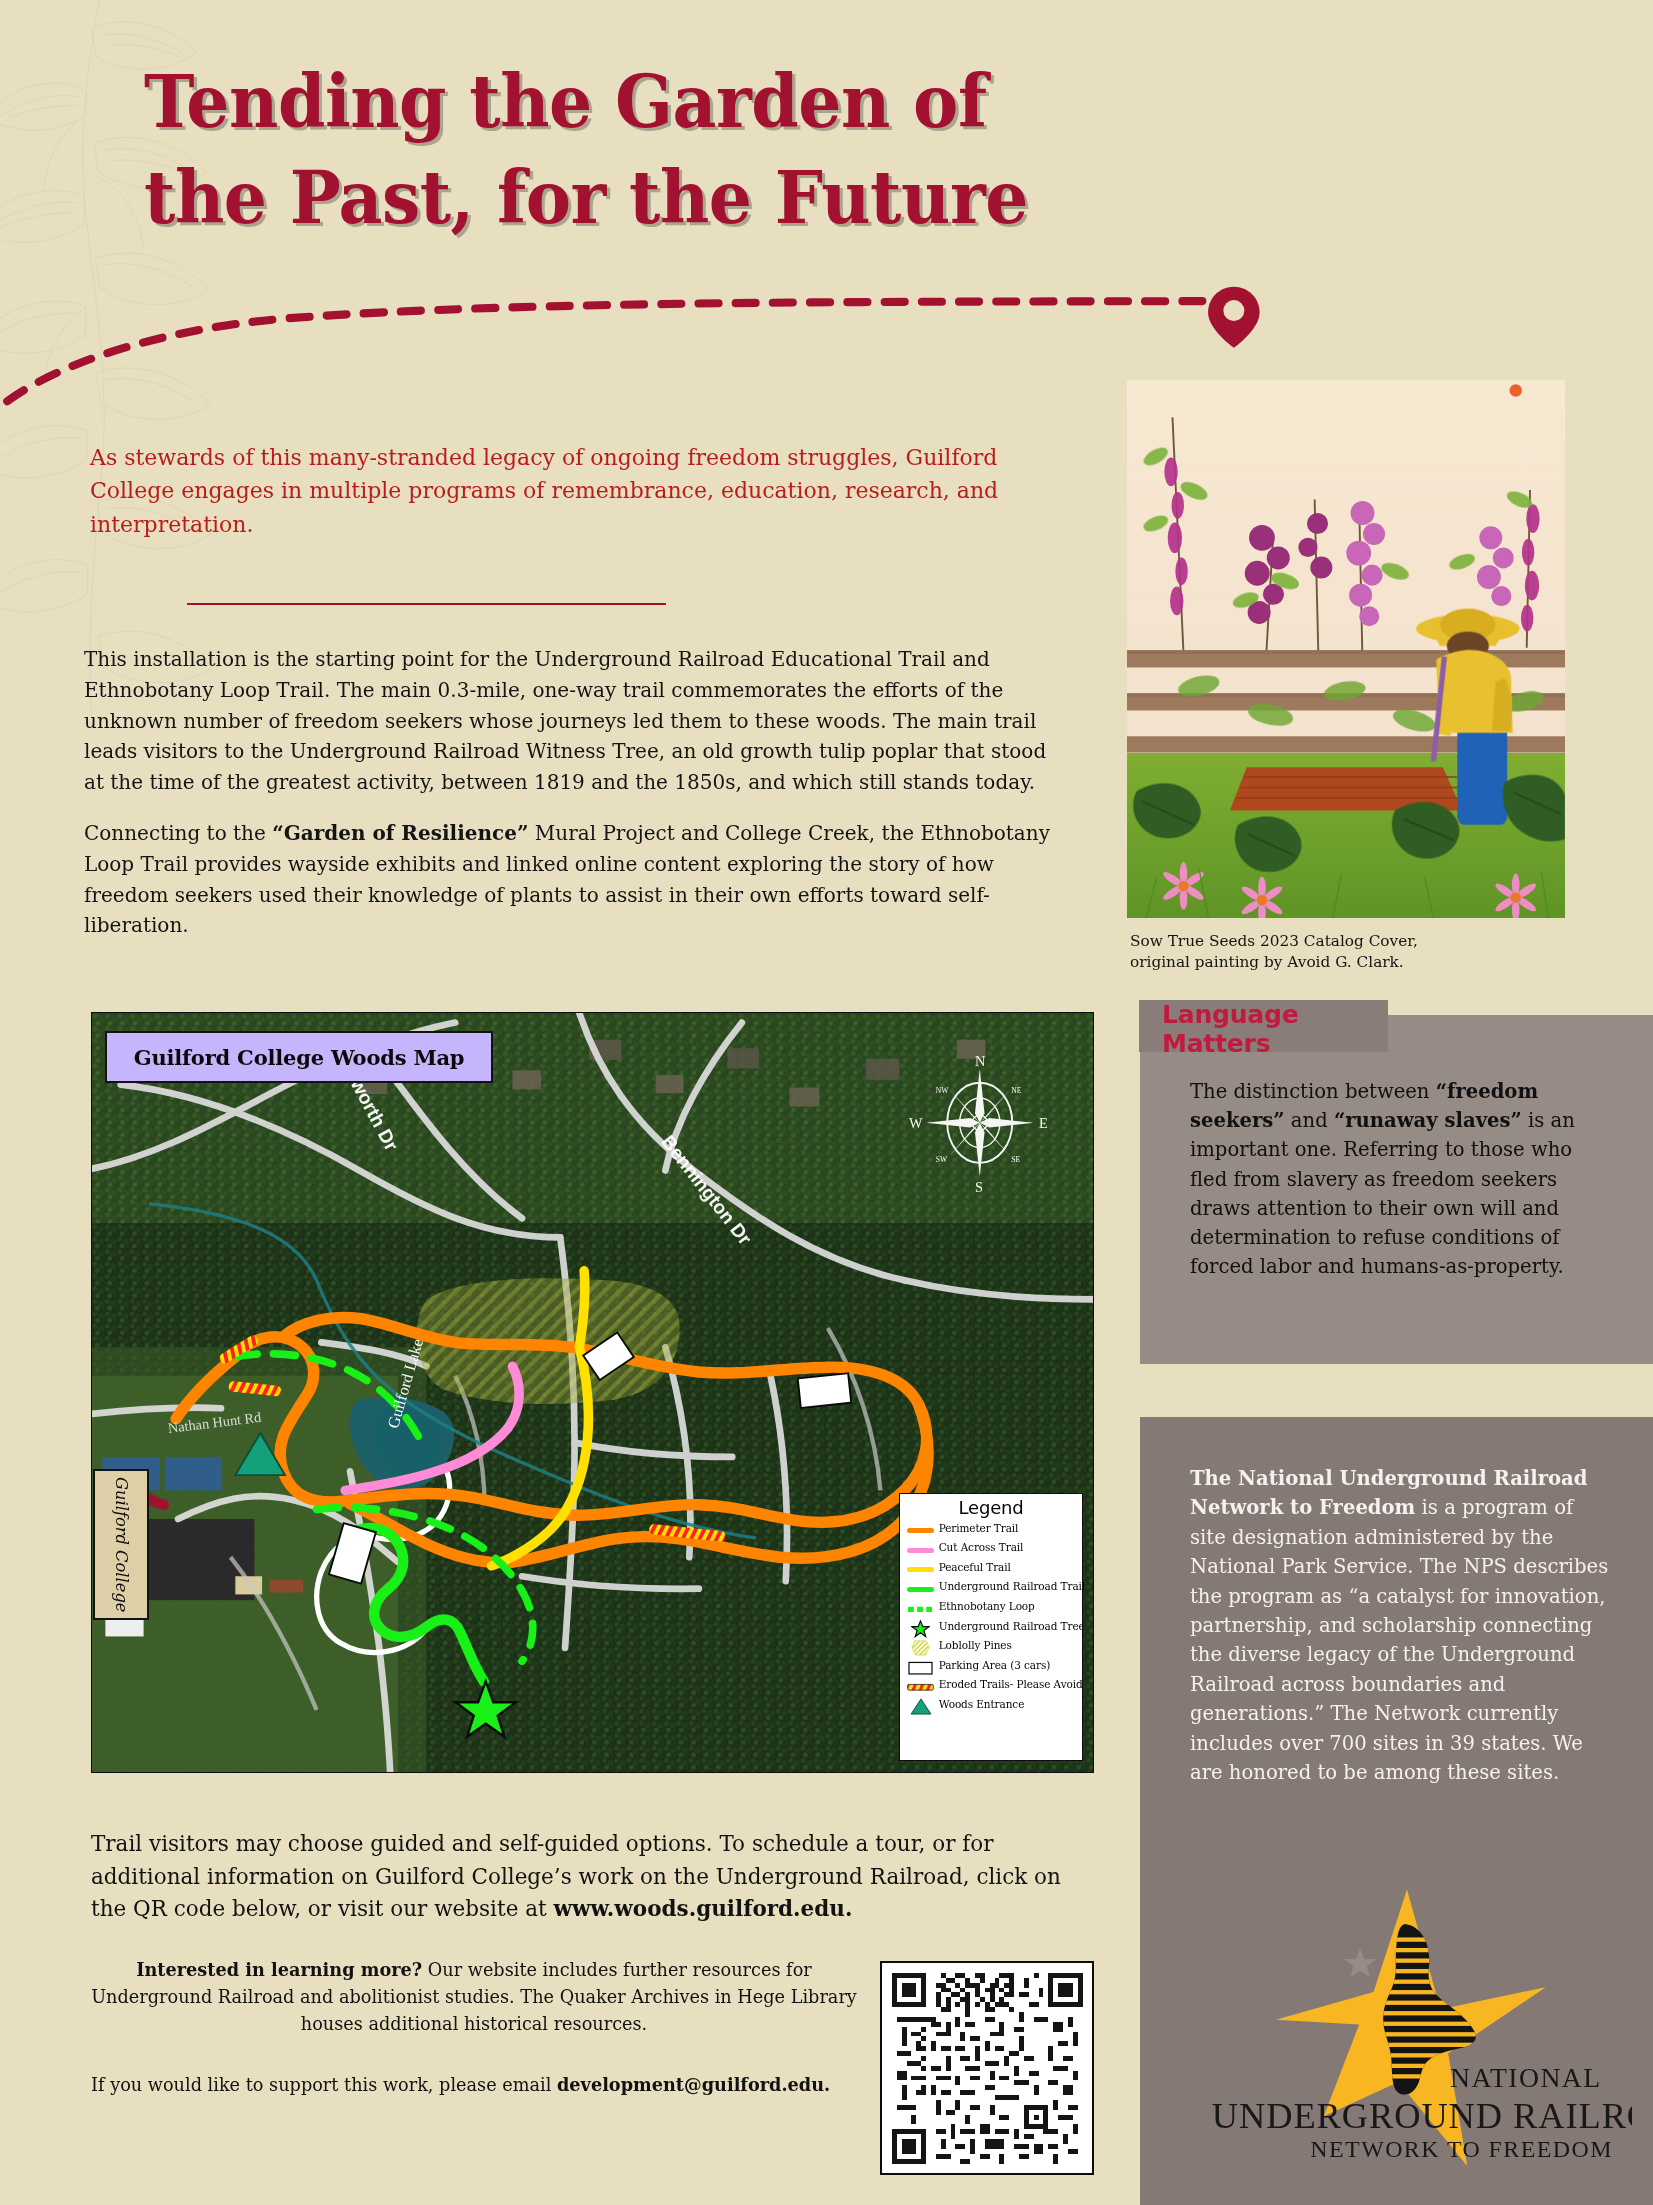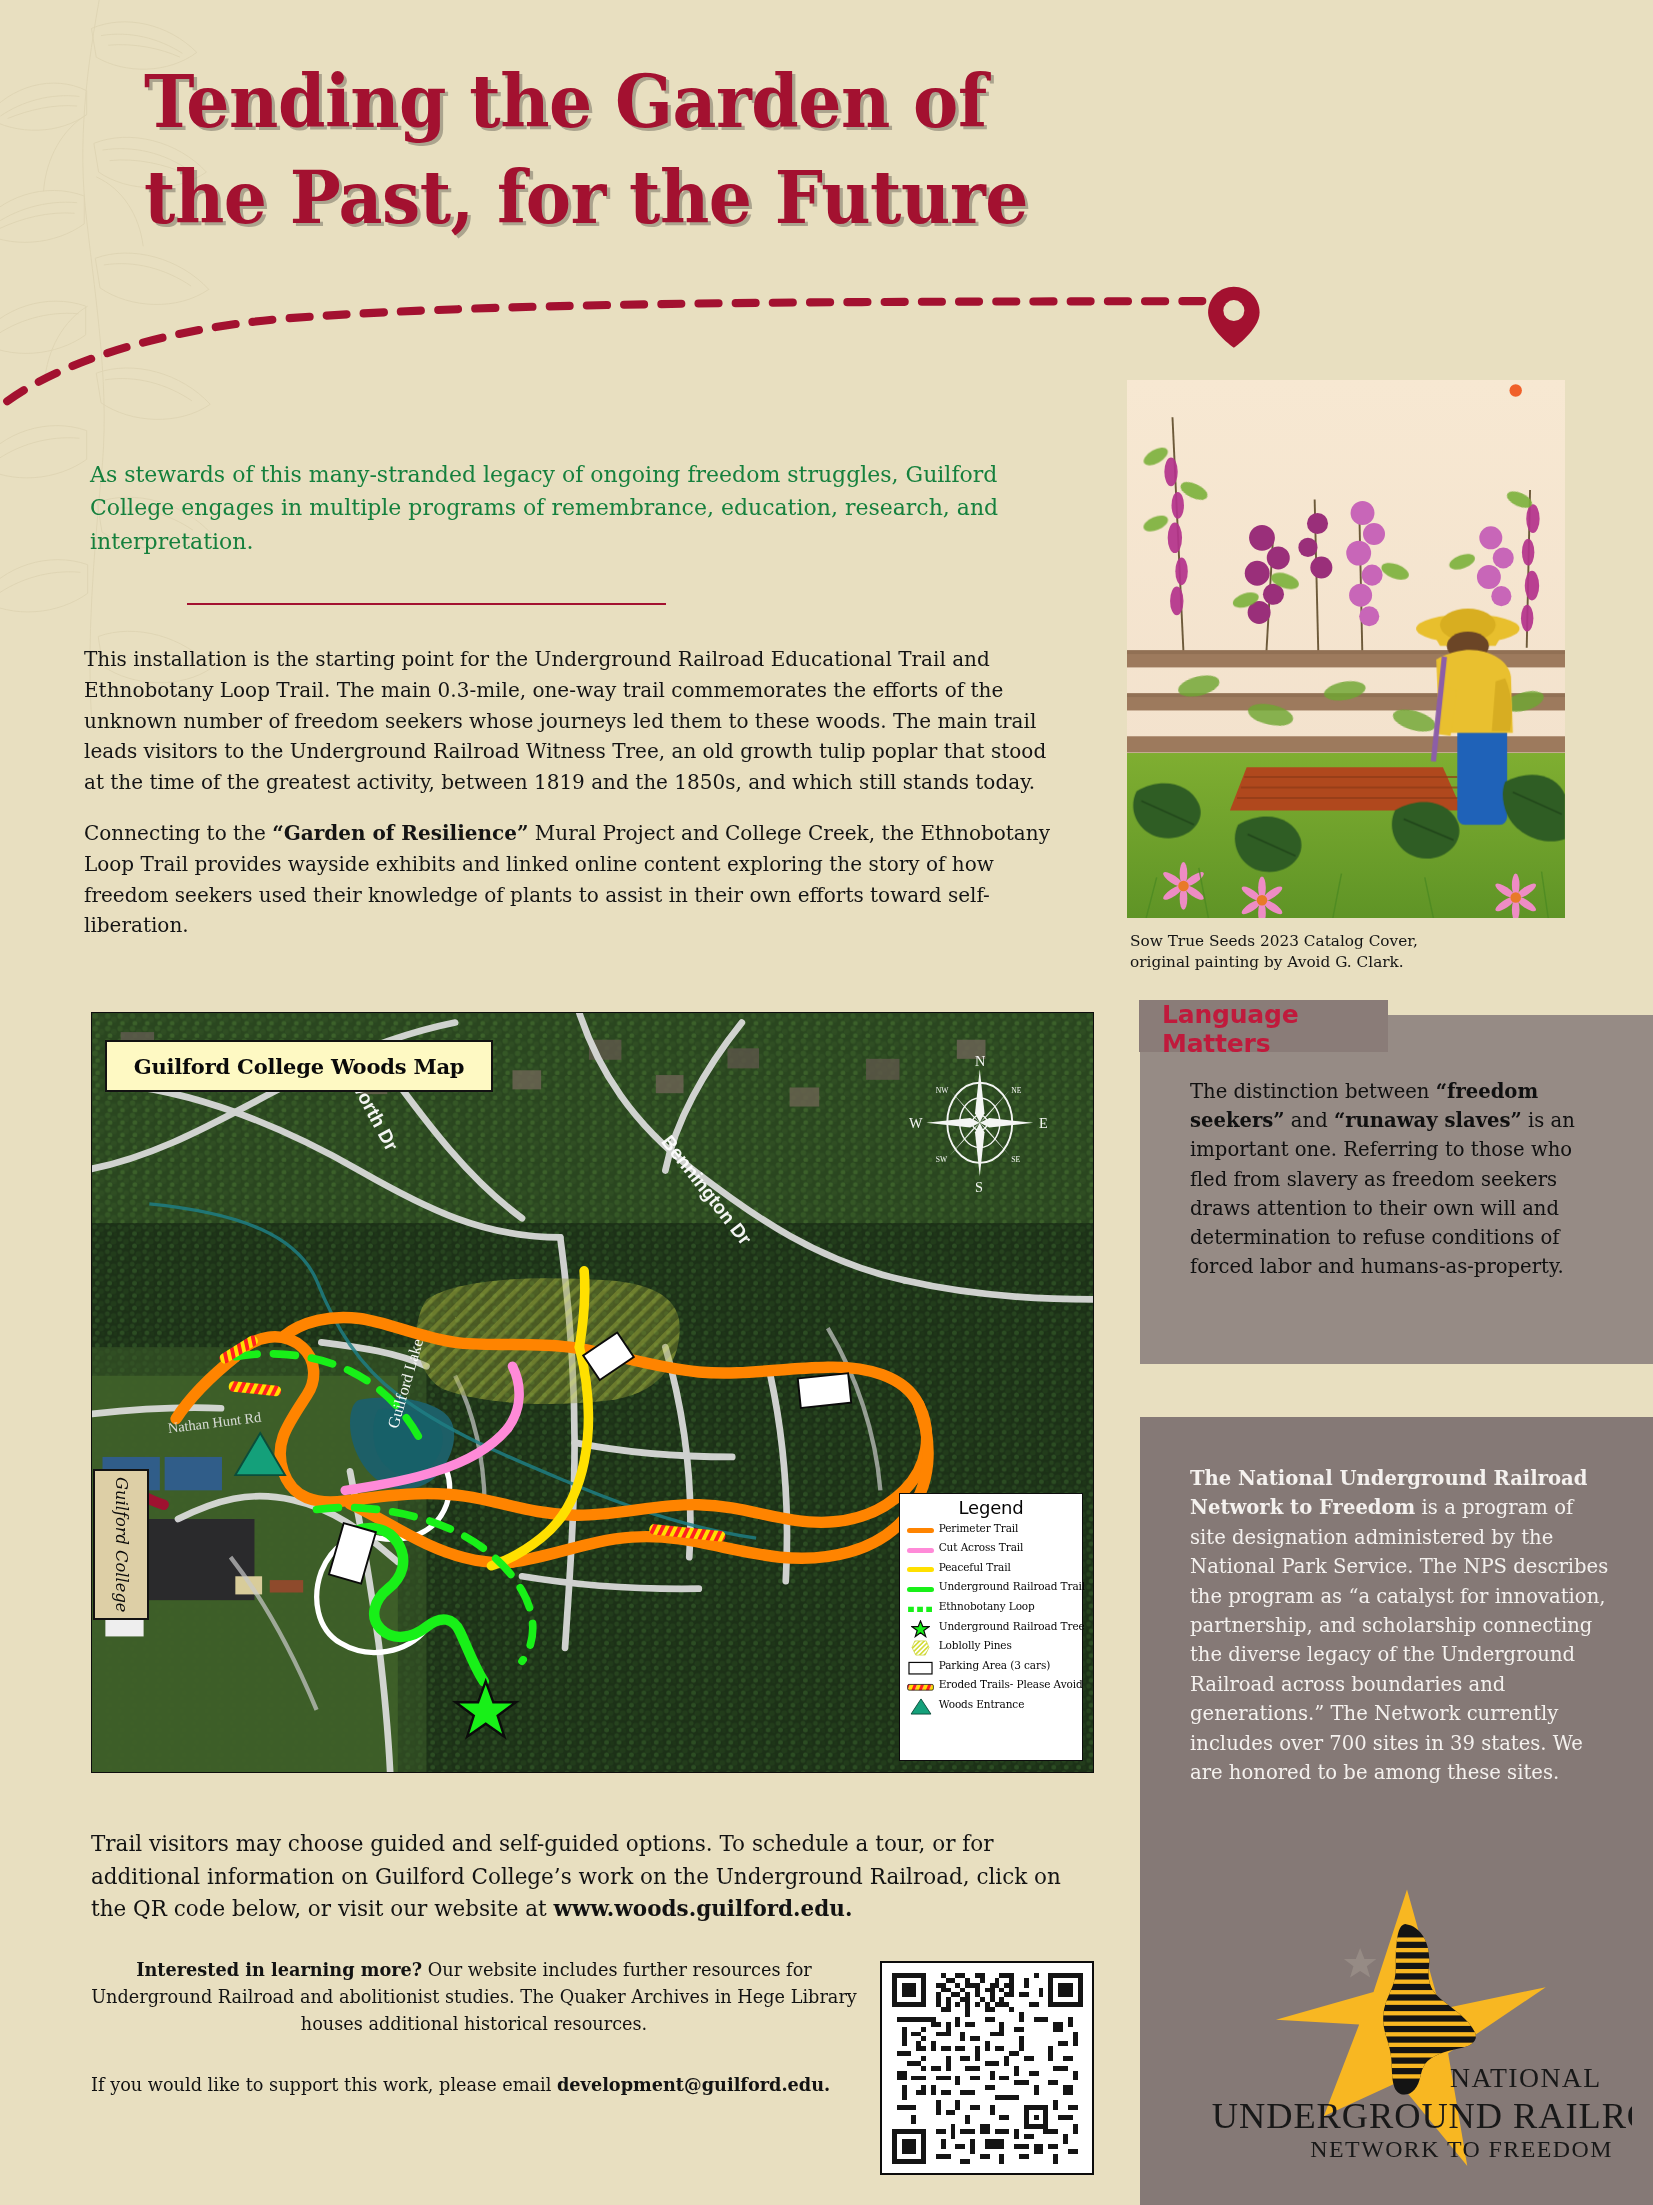--- a/index.html
+++ b/index.html
@@ -48,26 +48,26 @@
     transform: scaleX(0.93);
     transform-origin: left center;
   }
 
   
   .route { position: absolute; left: 0px; top: 282px; width: 1283px; height: 124px; pointer-events:none; }
 
   
   .lead {
     position: absolute;
-    left: 90px; top: 458px;
+    left: 90px; top: 441px;
     width: 957px;
     font-family: "DejaVu Serif", serif;
     font-size: 22px;
     line-height: 1.52;
-    color: #15803d;
+    color: #b91c1c;
   }
   .rule {
     position: absolute;
     left: 187px; top: 603px;
     width: 479px; height: 2.4px;
     background: #a31130;
   }
   .para {
     position: absolute;
     left: 84px;
@@ -166,25 +166,24 @@
     background: #16200f;
     overflow: hidden;
     border: 1.9px solid #0d0d0d;
   }
   .map svg { display:block; width: 100%; height: 100%; }
 
   .map-title {
     position: absolute;
     left: 105px; top: 1031px;
     width: 388px; height: 52px;
-    background: #fef9c3;
+    background: #c4b5fd;
     border: 2.9px solid #121212;
     display: flex; align-items: center; justify-content: center;
     z-index: 6;
-    margin-top: 9px;
   }
   .map-title span {
     font-family: "DejaVu Serif", serif;
     font-weight: bold;
     font-size: 21px;
     color: #0a0a0a;
     letter-spacing: -0.2px;
   }
 
   .gc-tab {

